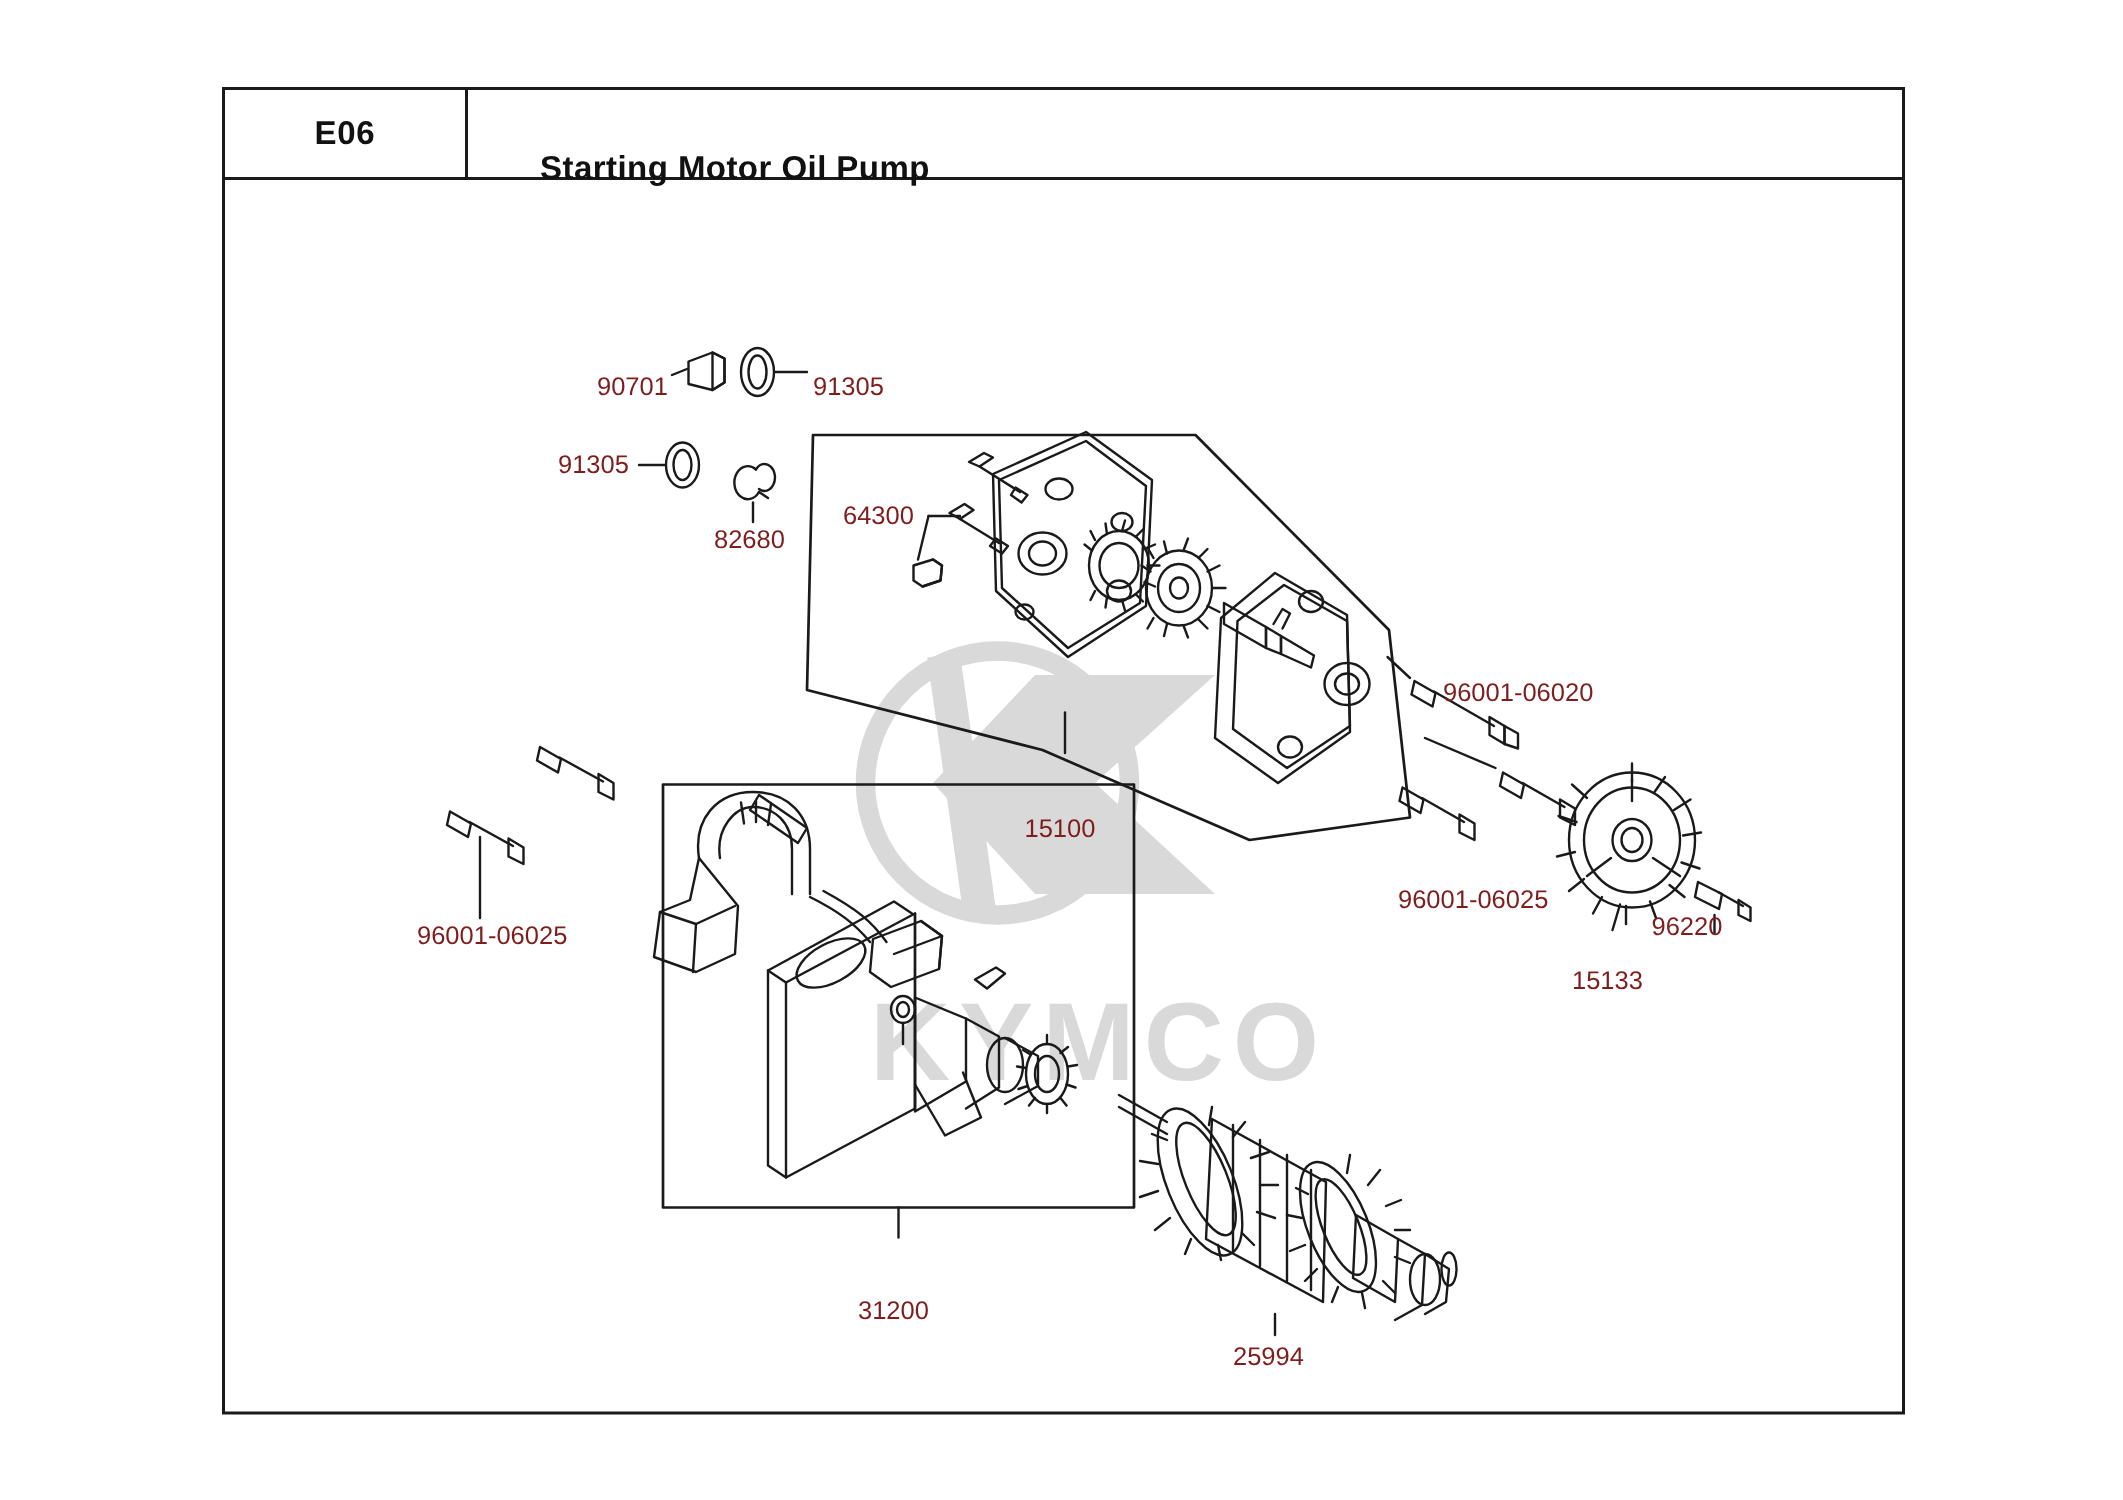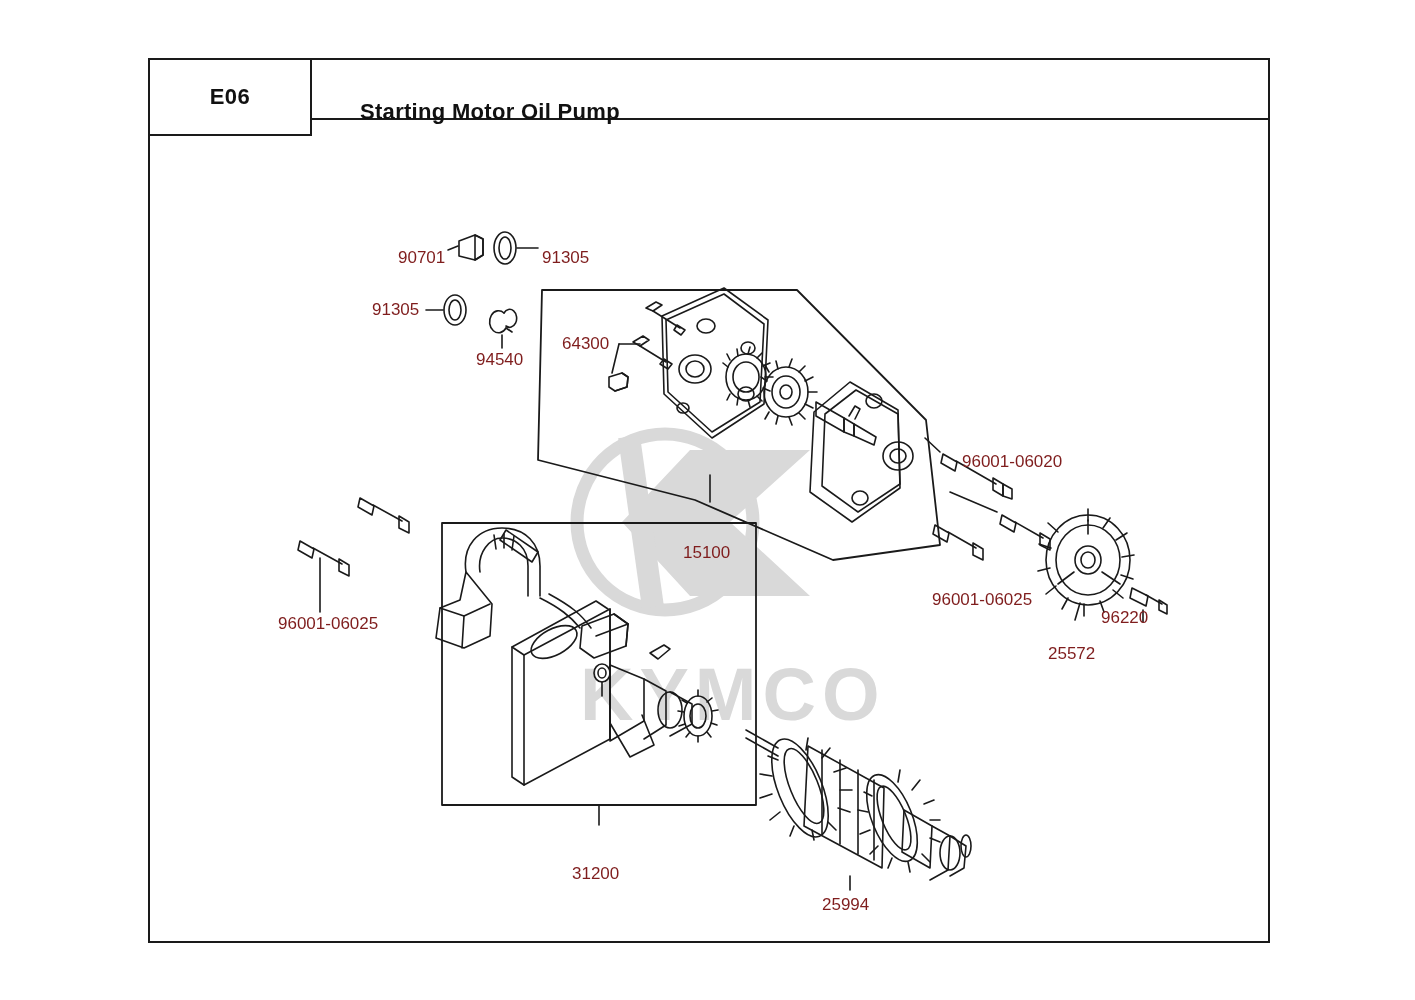--- a/index.html
+++ b/index.html
@@ -28,21 +28,21 @@
     height: 885px;
     border: 2px solid #1a1a1a;
     box-sizing: border-box;
     background: #fff;
   }
   .title-cell {
     position: absolute;
     left: 0;
     top: 0;
     width: 162px;
-    height: 76px;
+    height: 60px;
     border-right: 2px solid #1a1a1a;
     border-bottom: 2px solid #1a1a1a;
     box-sizing: border-box;
     display: flex;
     align-items: center;
     justify-content: center;
   }
   .title-code {
     font-size: 22px;
     font-weight: bold;
@@ -337,28 +337,28 @@
           <line x1="560" y1="355" x2="560" y2="382"></line>
 
           <line x1="449" y1="685" x2="449" y2="705"></line>
 
         </g>
       </svg>
 
       <div class="label" style="left:248px; top:128px;">90701</div>
       <div class="label" style="left:392px; top:128px;">91305</div>
       <div class="label" style="left:222px; top:180px;">91305</div>
-      <div class="label" style="left:326px; top:230px;">94540</div>
+      <div class="label" style="left:326px; top:230px;">82680</div>
       <div class="label" style="left:412px; top:214px;">64300</div>
       <div class="label" style="left:533px; top:382px;margin-top:41px;">15100</div>
       <div class="label" style="left:812px; top:332px;">96001-06020</div>
       <div class="label" style="left:782px; top:470px;">96001-06025</div>
       <div class="label" style="left:128px; top:494px;">96001-06025</div>
       <div class="label" style="left:951px; top:488px;">96220</div>
-      <div class="label" style="left:898px; top:524px;">25572</div>
+      <div class="label" style="left:898px; top:524px;">15133</div>
       <div class="label" style="left:422px; top:744px;text-align:center;">31200</div>
       <div class="label" style="left:672px; top:775px;">25994</div>
 
     </div>
   </div>
 
 
 </div>
 
 </body></html>

